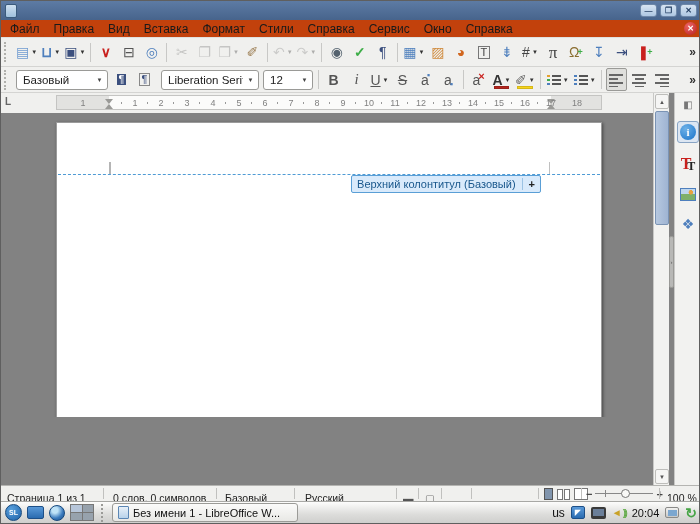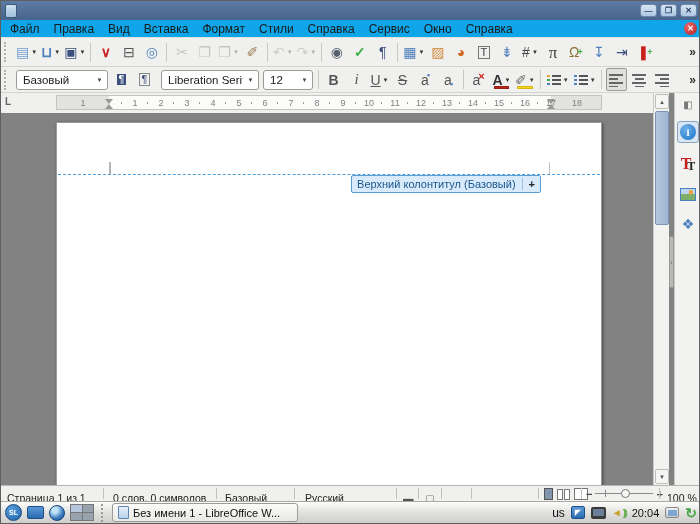--- a/index.html
+++ b/index.html
@@ -13,21 +13,21 @@
   .title-icon{width:12px;height:14px;background:linear-gradient(#cfe0f0,#9fc0dd);
     border:1px solid #3a5a7c;border-radius:2px;margin-right:4px}
   .title-text{position:absolute;left:0;right:0;text-align:center;color:#eef2f8;
     font-size:11.5px;font-weight:bold;text-shadow:0 1px 1px #2e4763;pointer-events:none}
   .winbtns{margin-left:auto;display:flex;gap:3px;z-index:2}
   .winbtn{width:17px;height:13px;background:linear-gradient(#d7e4f2,#aec7e2);
     border:1px solid #6d87a8;border-radius:3px;color:#1e3a5f;font-size:8px;line-height:11px;
     text-align:center;font-weight:bold}
 
   
-  .menubar{position:absolute;left:0;top:19px;width:700px;height:18px;background:#0ea5e9;
+  .menubar{position:absolute;left:0;top:19px;width:700px;height:18px;background:#c2410c;
     display:flex;align-items:center;padding-left:2px;border-bottom:1px solid #e0e0de}
   .menu-item{font-size:12px;color:#1a1a1a;padding:1px 7px}
   .doc-close{margin-left:auto;margin-right:4px;width:13px;height:13px;border-radius:50%;
     background:radial-gradient(circle at 35% 30%,#e66,#b51f1f);color:#fff;font-size:8px;
     line-height:13px;text-align:center;font-weight:bold}
 
   
   .toolbar{position:absolute;left:0;width:700px;background:#f0f0ee;display:flex;
     align-items:center;border-bottom:1px solid #d4d4d2}
   .tb1{top:37px;height:29px}
@@ -102,21 +102,21 @@
     background-image:repeating-linear-gradient(to right,transparent 0 12px,#999 12px 13px,transparent 13px 26px);
     background-size:26px 2px;background-position:0 6px;background-repeat:repeat-x}
   .rnum{position:absolute;top:2px;font-size:9px;color:#808080;transform:translateX(-50%)}
   .rmark{position:absolute;top:3px;width:0;height:0}
   .rmark .t1{position:absolute;left:-4px;top:0;border-left:4px solid transparent;
     border-right:4px solid transparent;border-top:5px solid #9a9a97}
   .rmark .t2{position:absolute;left:-4px;top:5px;border-left:4px solid transparent;
     border-right:4px solid transparent;border-bottom:5px solid #9a9a97}
 
   
-  .docarea{position:absolute;left:0;top:112px;width:652px;height:372px;overflow:hidden}
+  .docarea{position:absolute;left:0;top:112px;width:652px;height:304px;overflow:hidden}
   .page{position:absolute;left:55px;top:9px;width:546px;height:420px;background:#fff;
     box-shadow:1px 1px 3px rgba(0,0,0,.45);border:1px solid #9b9b9b}
   .hdr-line{position:absolute;left:1px;right:1px;top:51px;border-top:1px dashed #4f9bd5}
   .caret{position:absolute;left:52px;top:39px;width:2px;height:12px;background:#b5b5b5}
   .rmargin-mark{position:absolute;left:492px;top:39px;width:1px;height:12px;background:#c0c0c0}
   .hdr-tag{position:absolute;right:60px;top:52px;height:18px;display:flex;align-items:center;
     background:#d9eafb;border:1px solid #5a9fd6;border-radius:2px;padding:0 5px;
     font-size:11px;color:#19578c}
   .hdr-tag .plus{margin-left:6px;padding-left:6px;border-left:1px solid #9cc3e4;
     color:#222;font-weight:bold;font-size:11px}

